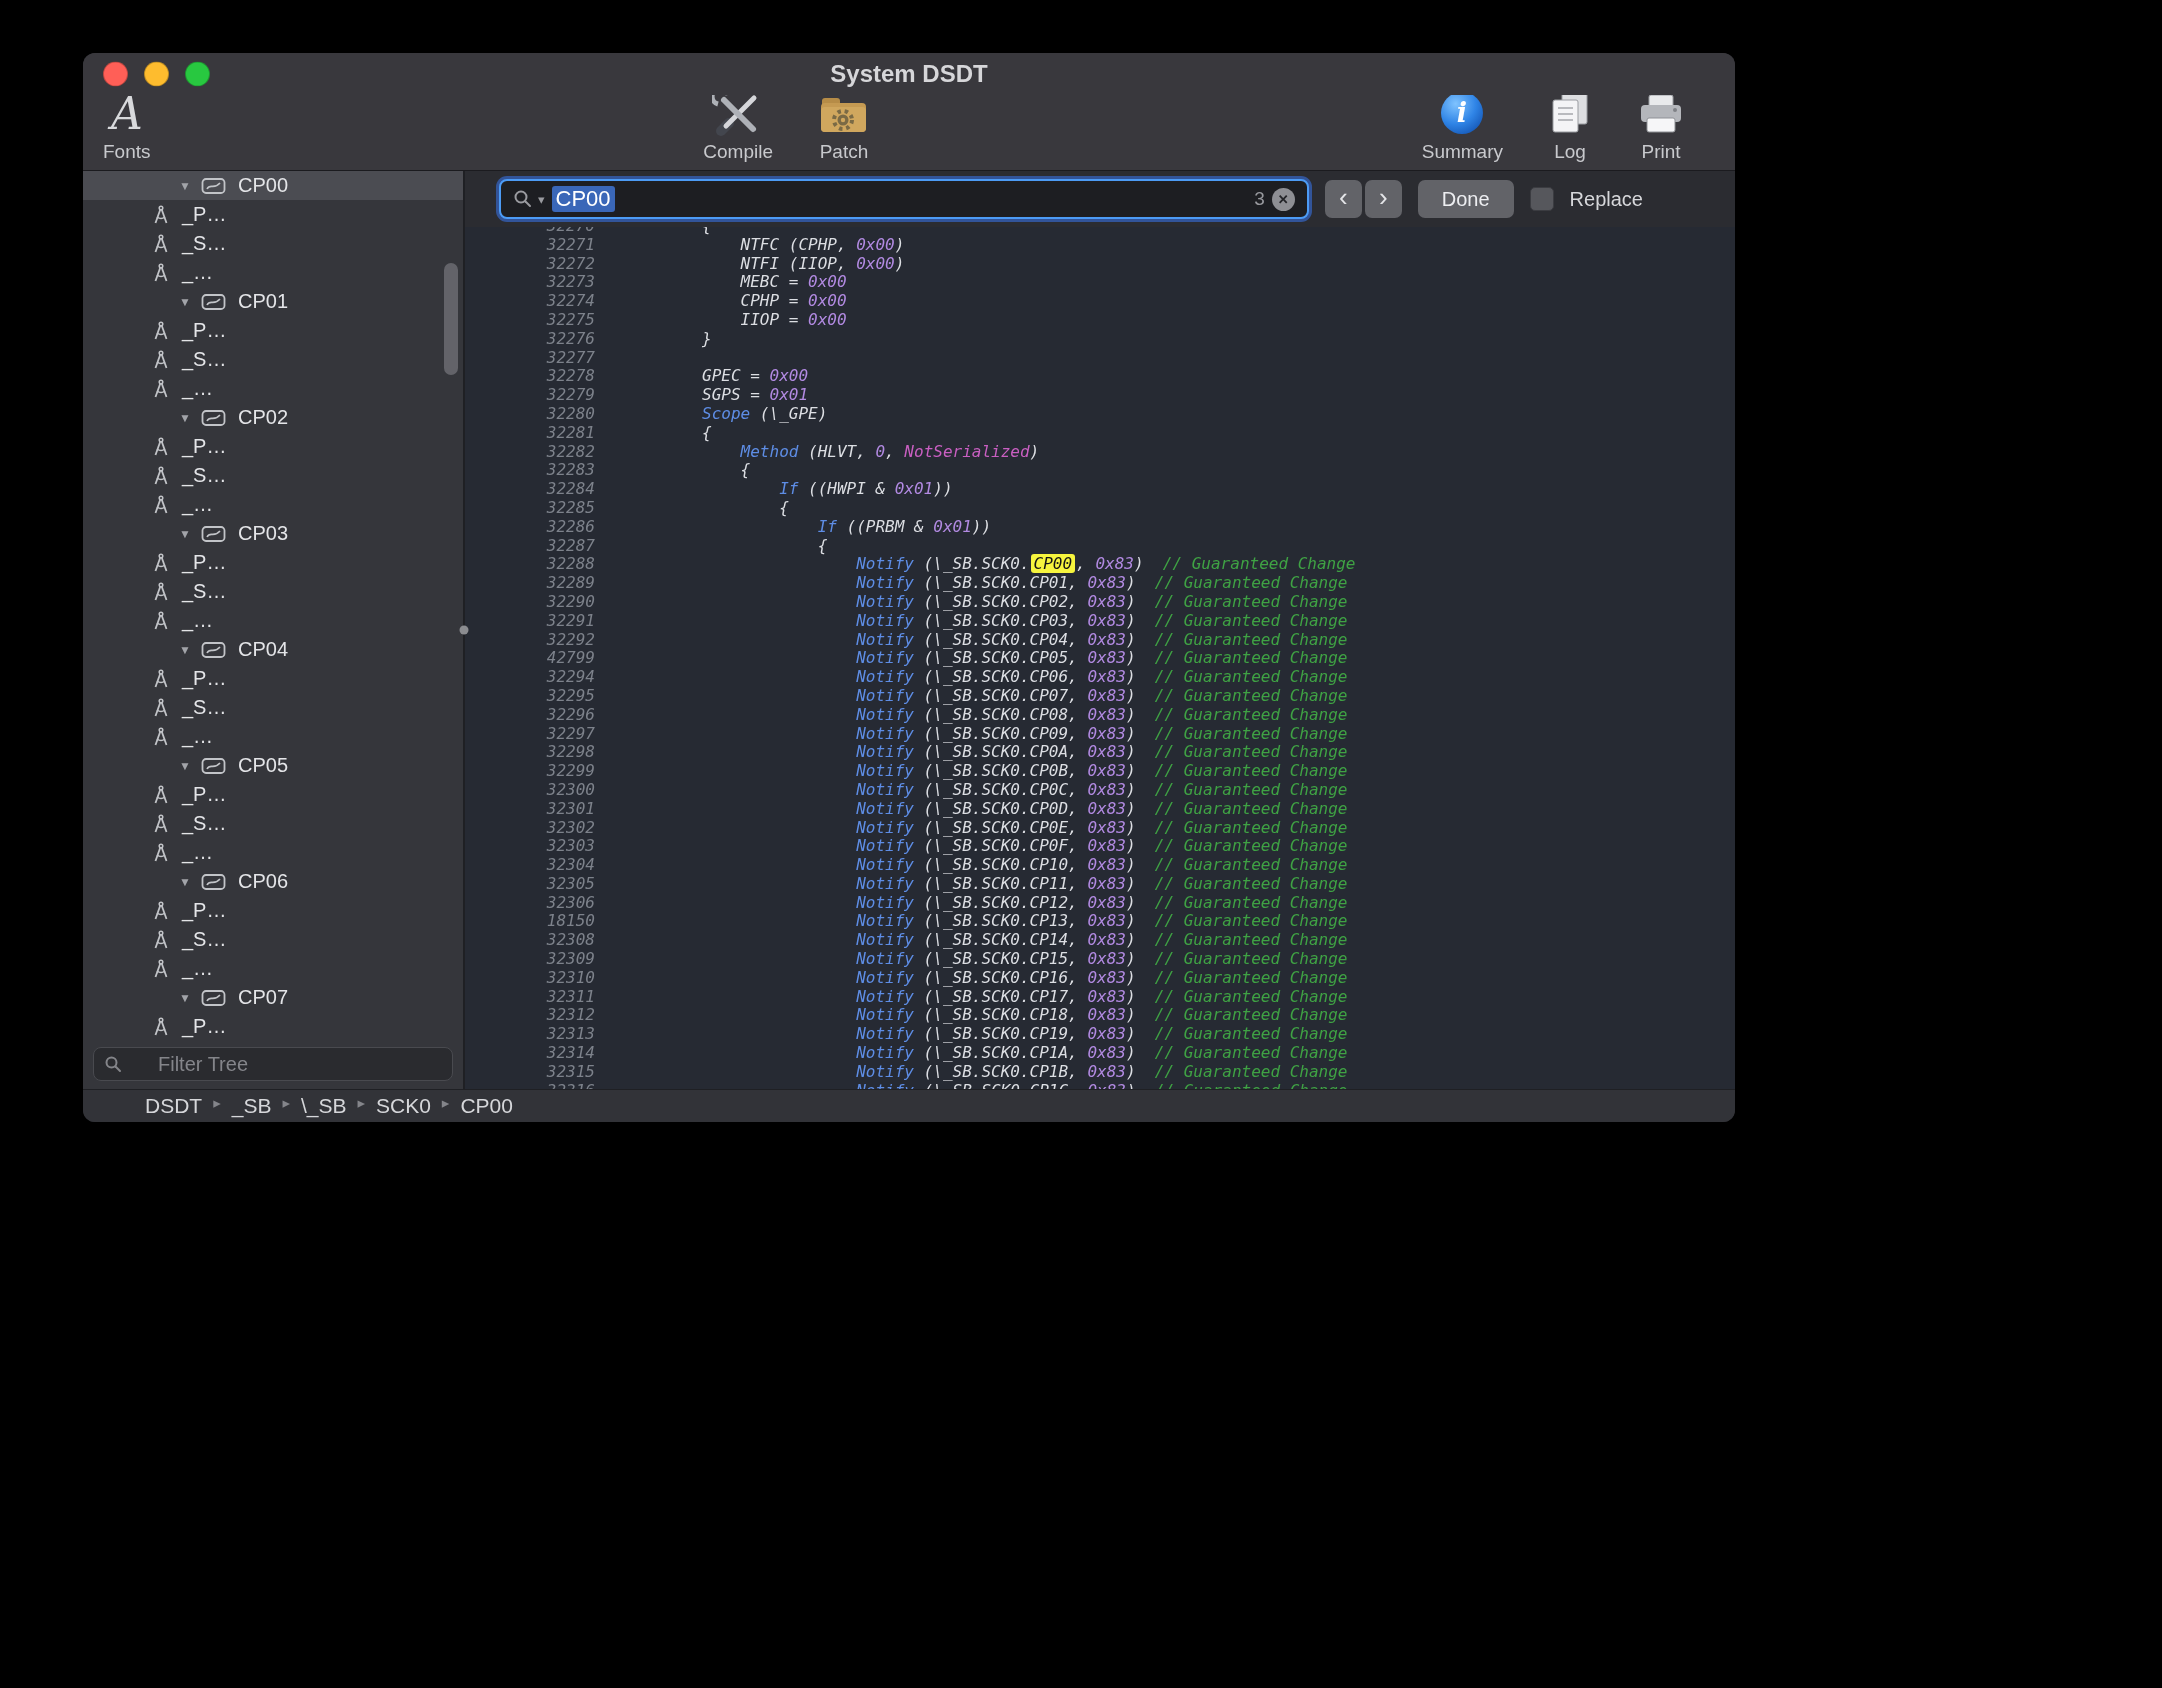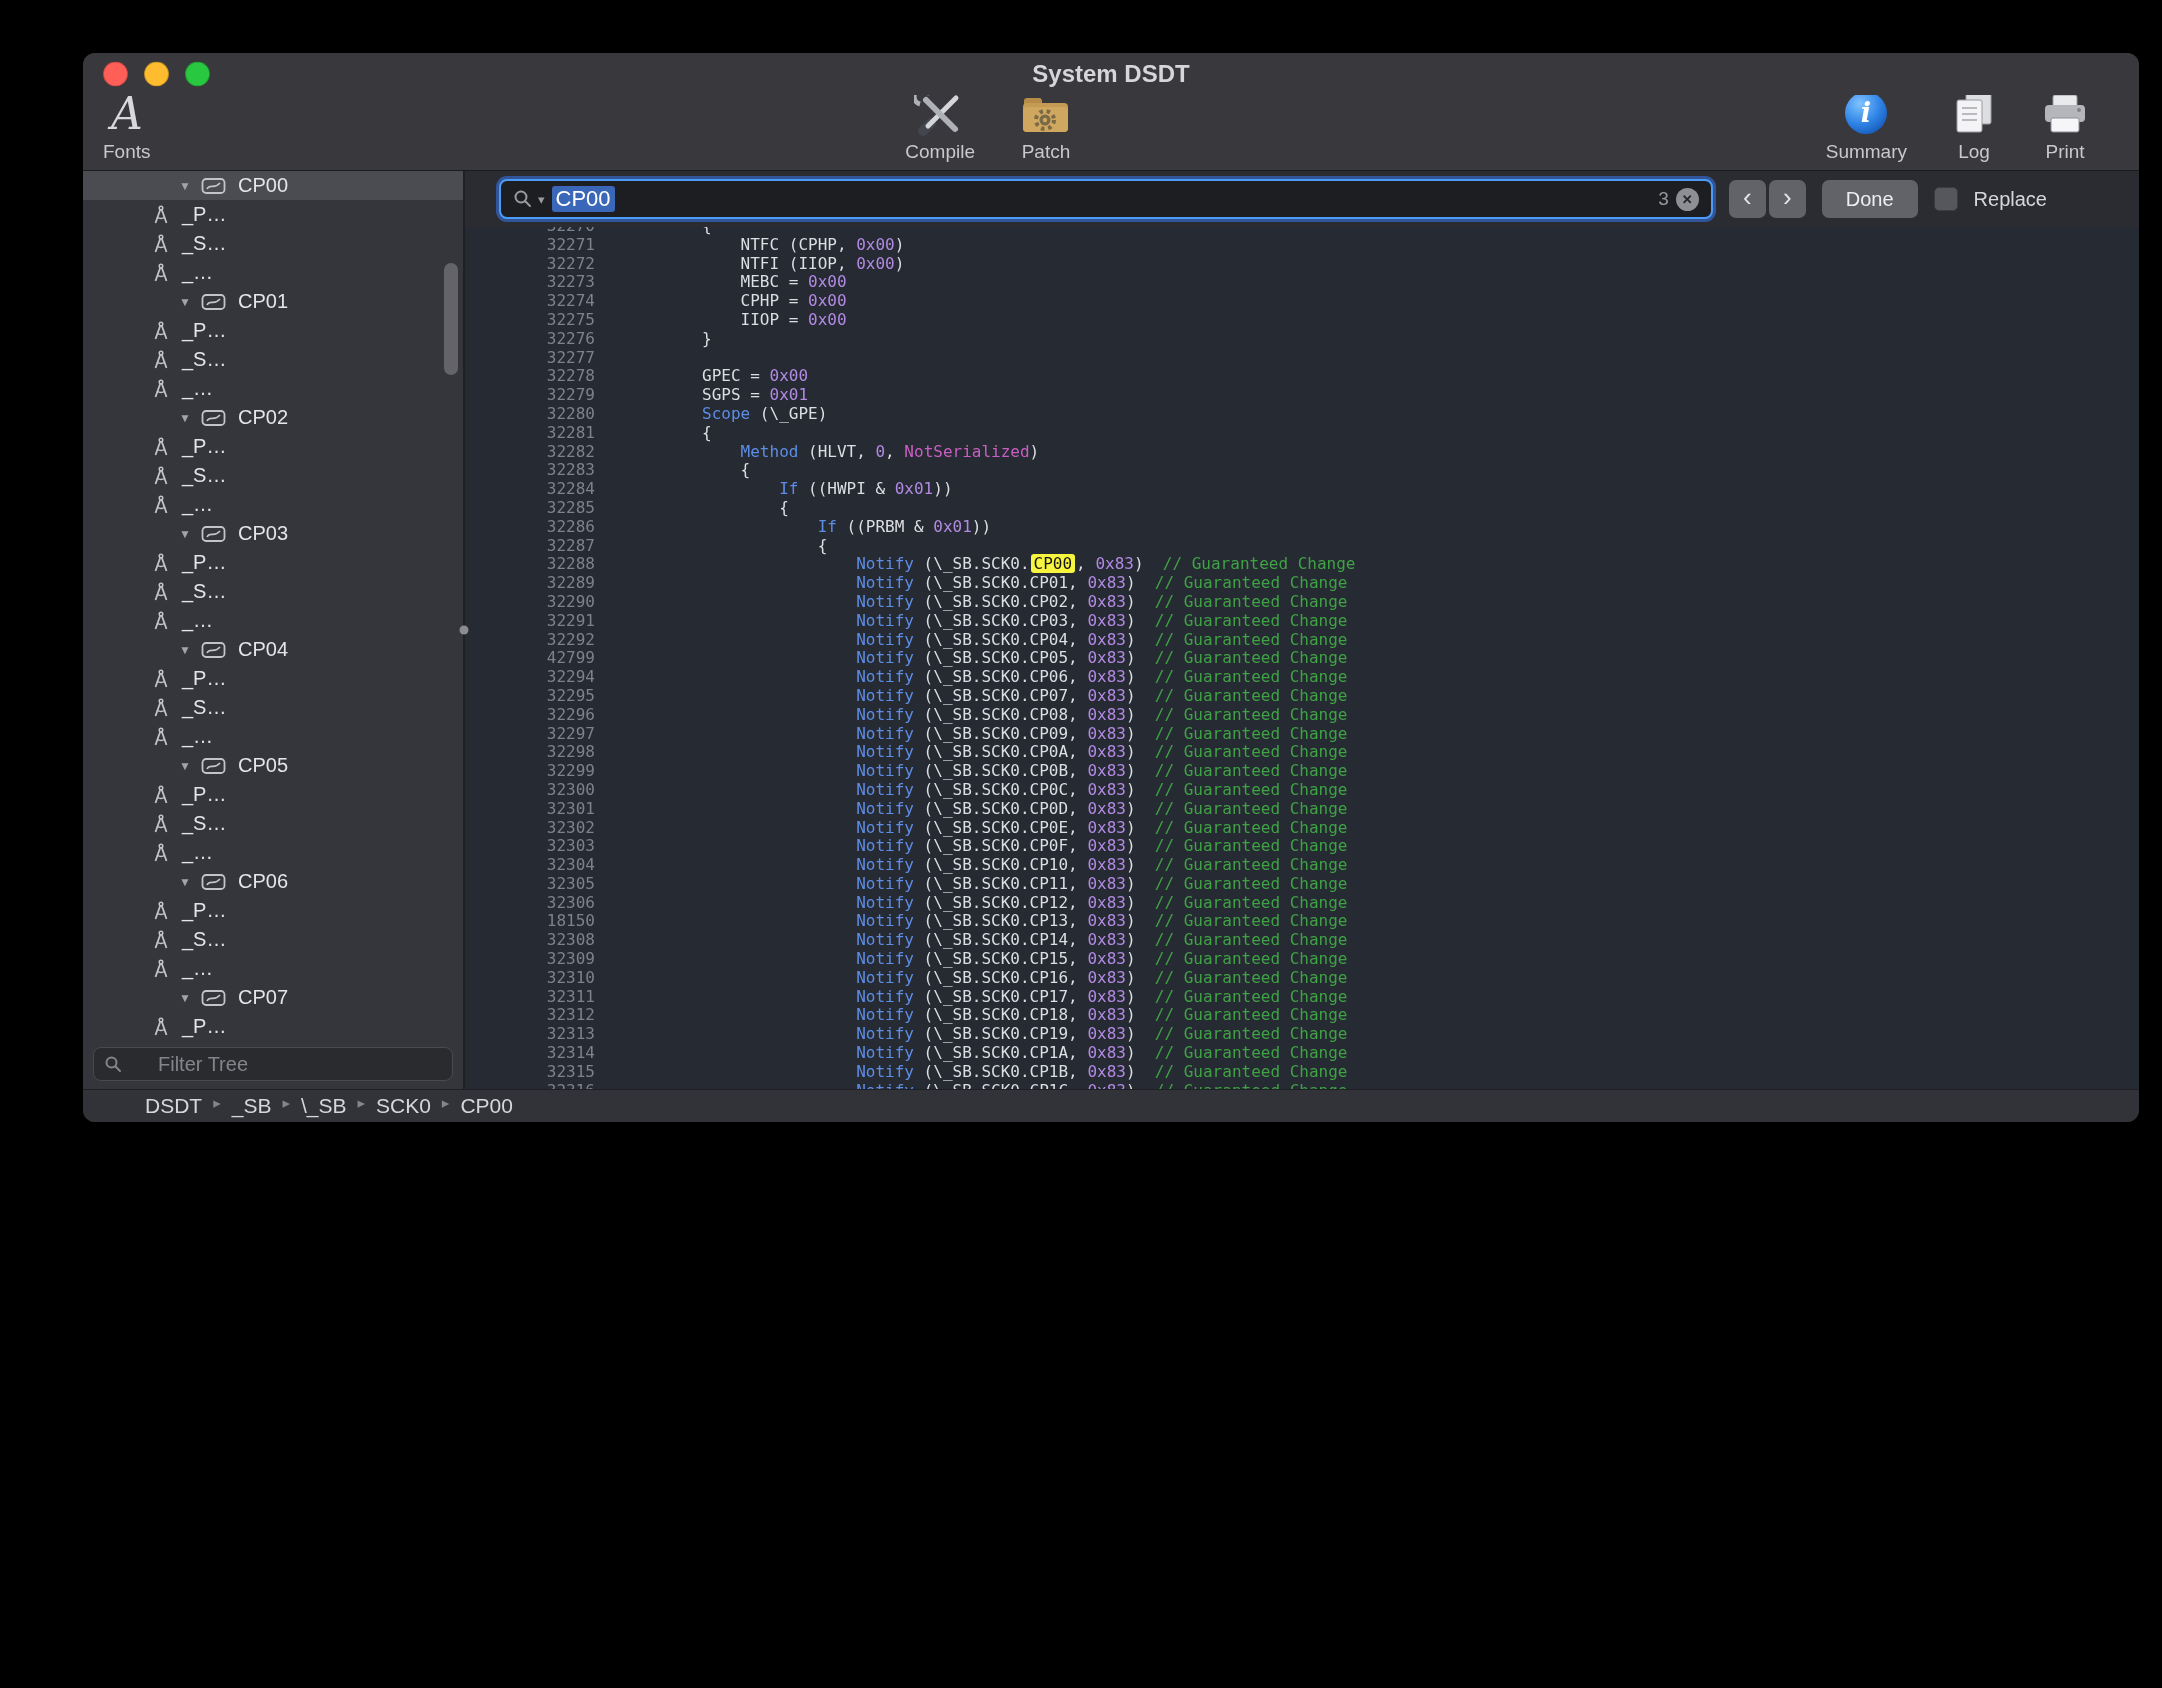--- a/index.html
+++ b/index.html
@@ -1,18 +1,18 @@
 <!DOCTYPE html>
 <html><head>
 <meta charset="utf-8">
 <style>
   * { margin:0; padding:0; box-sizing:border-box; }
   html,body { width:2162px; height:1688px; background:#000; font-family:"Liberation Sans",sans-serif; position:relative; overflow:hidden; }
 
-  .window { position:absolute; left:83px; top:53px; width:2056px; height:1069px;
+  .window { position:absolute; left:83px; top:53px; width:1652px; height:1069px;
     background:#2a2b30; border-radius:12px; overflow:hidden; display:flex; flex-direction:column;
     box-shadow:0 30px 90px rgba(0,0,0,.85); }
 
   
   .titlebar { height:42px; background:#39383d; position:relative; flex:none;
     display:flex; align-items:center; justify-content:center; }
   .traffic { position:absolute; left:20px; top:50%; transform:translateY(-50%); display:flex; gap:16px; }
   .light { width:25px; height:25px; border-radius:50%; border:1px solid rgba(0,0,0,.25); }
   .light.red { background:#ff5f57; } .light.yellow { background:#febc2e; } .light.green { background:#28c840; }
   .window-title { font-size:24px; font-weight:600; color:#d6d6d9; }
@@ -65,21 +65,21 @@
   .nav-group { display:flex; gap:3px; flex:none; }
   .nav-btn { width:37px; height:38px; background:#626368; border-radius:7px;
     display:flex; align-items:center; justify-content:center; color:#e4e5e8; font-size:26px; padding-bottom:3px; }
   .done-btn { height:38px; padding:0 24px; background:#626368; border-radius:7px; flex:none;
     color:#edeef1; font-size:20px; display:flex; align-items:center; }
   .replace-check { width:24px; height:24px; background:#56575c; border:1px solid #3b3c41; border-radius:5px; flex:none; }
   .replace-label { font-size:20px; color:#d6d7da; }
 
   .code-area { flex:1; overflow:hidden; font-family:"DejaVu Sans Mono",monospace;
     font-size:16px; line-height:18.8px; }
-  .code-scroll { margin-top:-10px; }
+  .code-scroll { margin-top:-10px;font-style:italic; }
   .code-line { display:flex; white-space:pre; }
   .lineno { width:130px; text-align:right; color:#7d828b; flex:none; }
   .code-text { padding-left:30px; }
   .sg-p { color:#dcdee3; }
   .sg-k { color:#5e8de5; }
   .sg-n { color:#b28ae2; }
   .sg-t { color:#c95fc2; }
   .sg-c { color:#3fa244; }
   .sg-h { background:#f7f53e; color:#141414; border-radius:3px; padding:0 3px; margin:0 1px; }
 

